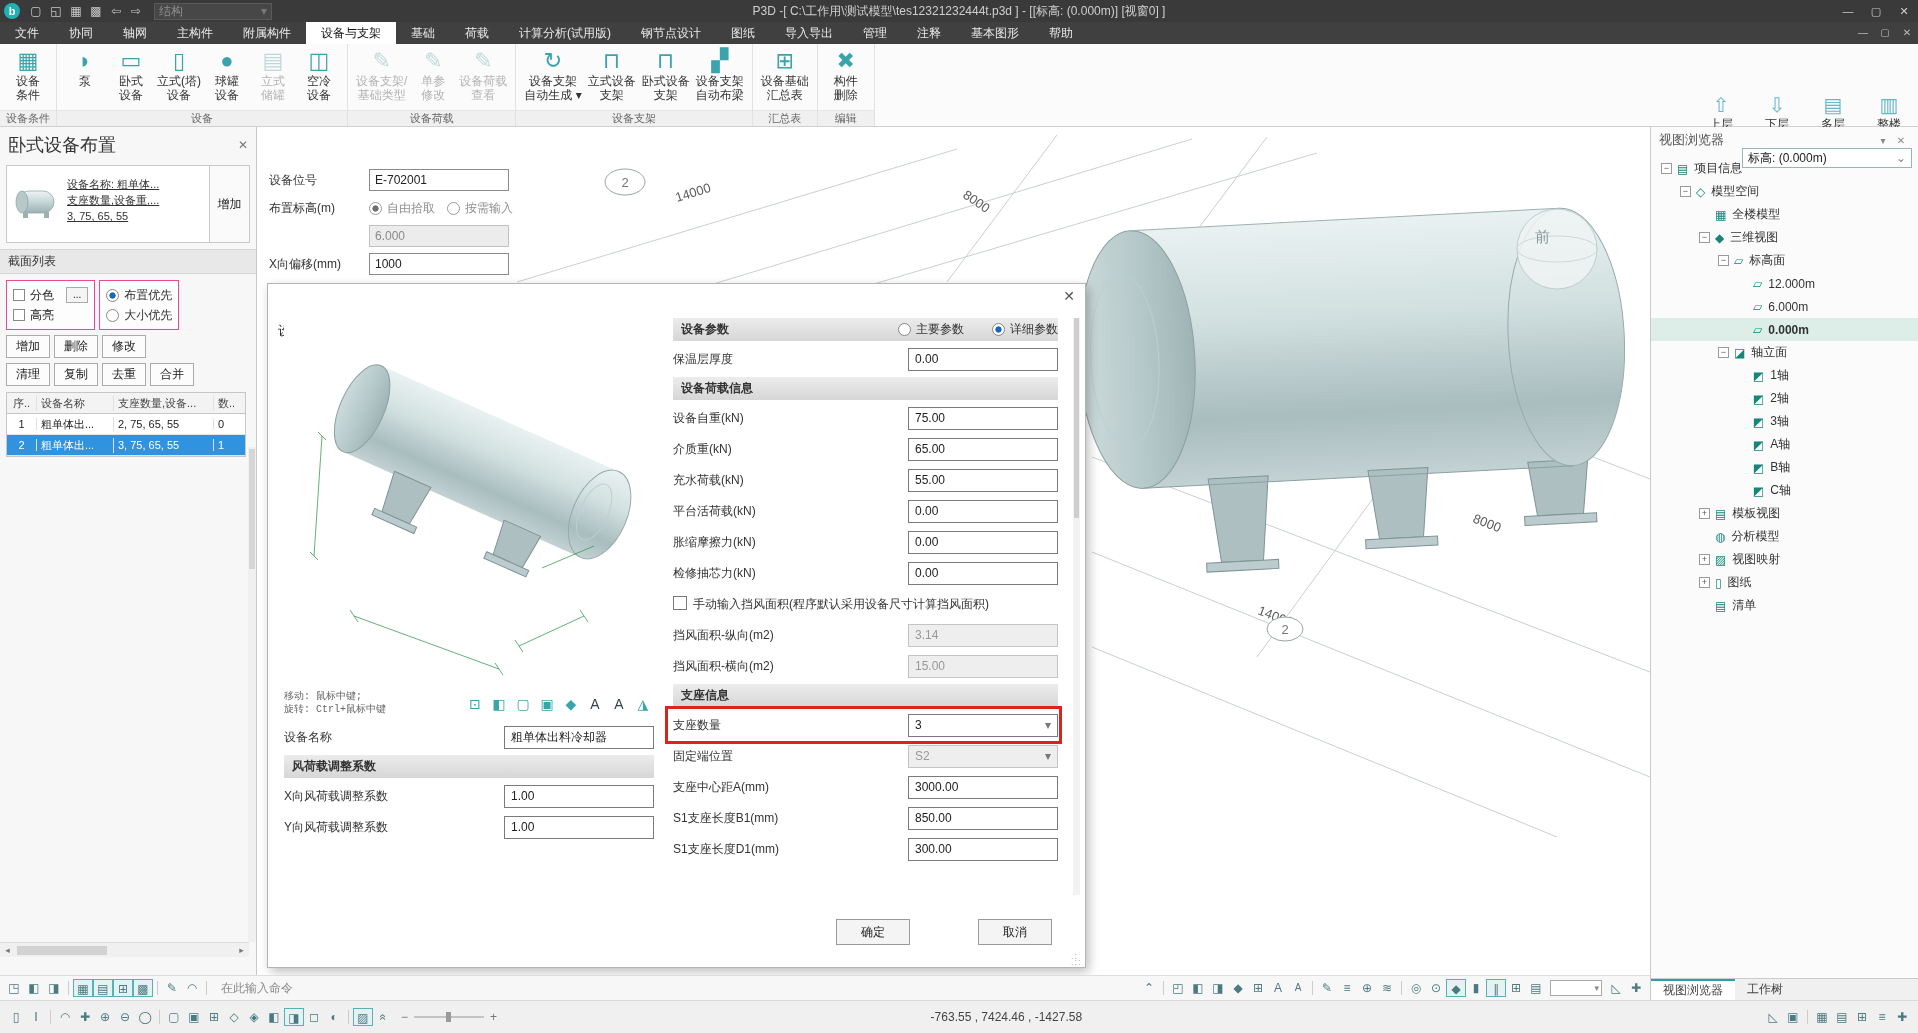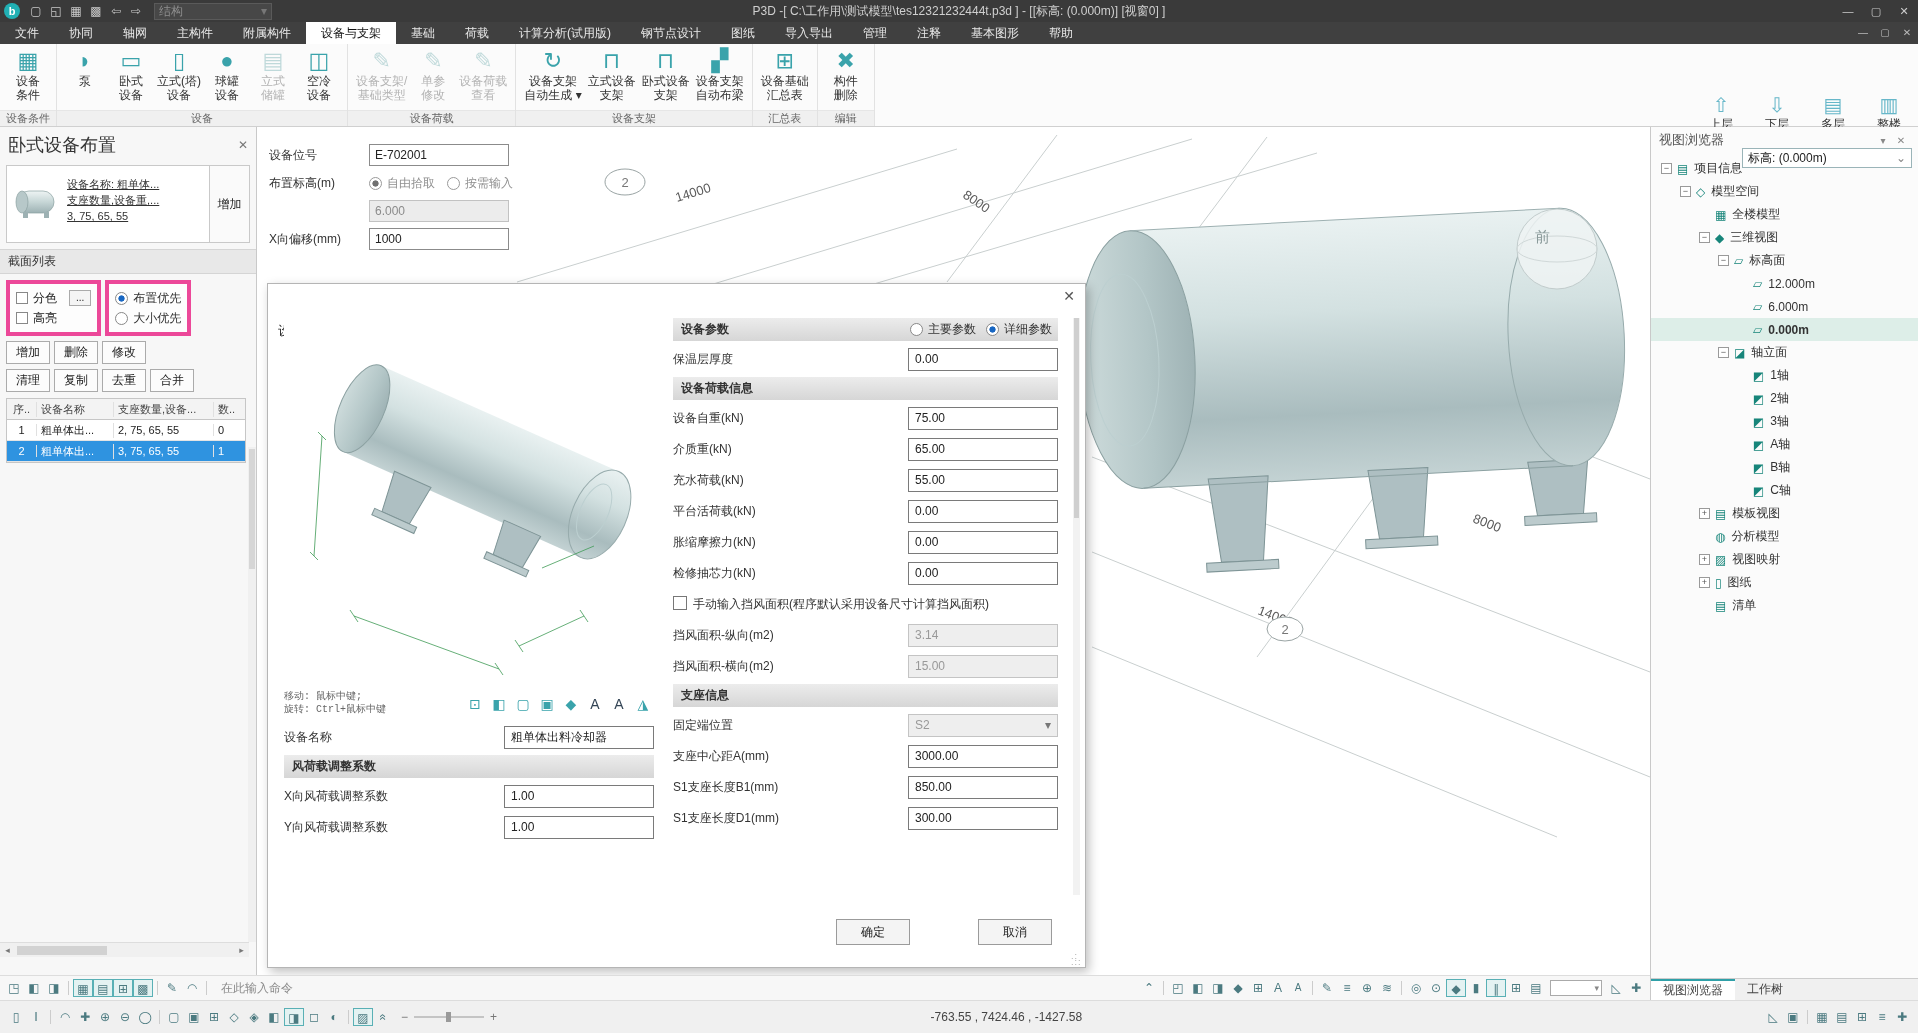--- a/index.html
+++ b/index.html
@@ -52,21 +52,21 @@
   .lp-title{display:flex;align-items:center;padding:6px 8px 4px 8px;font-size:18px;color:#333;}
   .lp-title .x{margin-left:auto;color:#777;font-size:12px;}
   .card{margin:4px 6px;background:#fff;border:1px solid #c9c9c9;display:flex;height:78px;}
   .card-thumb{width:58px;display:flex;align-items:center;justify-content:center;}
   .card-text{flex:1;font-size:11px;line-height:16px;padding:10px 2px;color:#333;text-decoration:underline;}
   .card-add{width:40px;border-left:1px solid #c9c9c9;display:flex;align-items:center;
             justify-content:center;background:#fafafa;}
   .lp-section{background:#e8e8e8;border-top:1px solid #d5d5d5;border-bottom:1px solid #d5d5d5;
               padding:3px 8px;font-size:12px;color:#333;margin-top:6px;}
   .opt-wrap{display:flex;gap:4px;margin:6px 6px 4px 6px;}
-  .opt-box{border:4px solid #ec4899;background:#fdfdfd;padding:4px 6px;font-size:12px;}
+  .opt-box{border:1px solid #ec4899;background:#fdfdfd;padding:4px 6px;font-size:12px;}
   .opt-box .oline{display:flex;align-items:center;height:20px;}
   .chk{display:inline-block;width:12px;height:12px;border:1px solid #888;background:#fff;margin-right:5px;}
   .dots-btn{border:1px solid #aaa;background:#f4f4f4;font-size:10px;padding:0 6px;margin-left:12px;height:16px;line-height:14px;}
   .radio{display:flex;align-items:center;color:#333;}
   .radio::before{content:"";width:11px;height:11px;border:1px solid #888;border-radius:50%;
                  background:#fff;margin-right:5px;flex:0 0 auto;}
   .radio.sel::before{background:radial-gradient(circle,#1766c2 0 36%,#fff 44%);}
   .radio.gray::before{border-color:#9a9a9a;}
   .radio.gray.sel::before{background:radial-gradient(circle,#707070 0 36%,#fff 44%);}
   .radio.gray{color:#8f8f8f;}
@@ -85,21 +85,21 @@
               border-top:1px solid #ddd;display:flex;align-items:center;}
   .lp-hscroll .arr{width:15px;text-align:center;font-size:9px;color:#777;}
   .lp-hscroll .track{flex:1;height:11px;background:#f0f0f0;position:relative;}
   .lp-hscroll .thumb{position:absolute;left:2px;top:1px;width:90px;height:9px;background:#d2d2d2;}
   .lp-vscroll{position:absolute;right:0;top:320px;bottom:33px;width:8px;background:#f0f0f0;}
   .lp-vscroll .thumb{position:absolute;top:2px;left:1px;width:6px;height:120px;background:#d6d6d6;}
 
   
   .center{position:absolute;left:257px;top:127px;width:1393px;height:848px;background:#fff;overflow:hidden;}
   .vpsvg{position:absolute;left:0;top:0;}
-  .form{position:absolute;left:12px;top:15px;width:250px;z-index:2;}
+  .form{position:absolute;left:12px;top:40px;width:250px;z-index:2;}
   .frow{display:flex;align-items:center;height:26px;margin-bottom:2px;}
   .frow .flabel{width:100px;color:#333;}
   .ival{width:140px;height:22px;border:1px solid #8b8b8b;background:#fff;padding:0 5px;line-height:20px;}
   .ival.dis{background:#ececec;color:#8b8b8b;border-color:#c2c2c2;}
   .fradios{display:flex;gap:12px;width:150px;}
 
   
   .dialog{position:absolute;left:10px;top:156px;width:819px;height:685px;background:#fff;
           border:1px solid #b5b5b5;box-shadow:3px 4px 10px rgba(0,0,0,.25);z-index:5;}
   .dlg-title{position:absolute;left:10px;top:6px;font-size:13px;color:#222;margin-top:32px;}
@@ -119,21 +119,21 @@
               line-height:21px;font-size:12px;flex:0 0 auto;}
   .drow.section{background:linear-gradient(#ececec,#d6d6d6);height:23px;font-weight:bold;padding-left:8px;}
   .drow.select .dval::after{content:"▾";float:right;color:#777;}
   .drow.disabled .dval{background:#eee;color:#999;border-color:#c4c4c4;}
   .drow.check .dlabel::before{content:"";display:inline-block;width:12px;height:12px;border:1px solid #777;
         background:#fff;margin-right:6px;vertical-align:-2px;font-size:10px;line-height:12px;text-align:center;color:#556;}
   .drow.check.checked .dlabel::before{content:"✓";background:#dfe5e5;border-color:#b5bcbc;}
   .drow.check.disabled .dlabel{color:#a6a6a6;}
   .drow.redbox::after{content:"";position:absolute;left:-8px;right:-4px;top:-6px;bottom:-6px;
         border:3px solid #d9261c;pointer-events:none;}
-  .params .pradios{display:flex;gap:10px;font-weight:normal;margin-right:6px;}
+  .params .pradios{display:flex;gap:28px;font-weight:normal;}
   .dlg-buttons{position:absolute;bottom:22px;left:540px;display:flex;gap:68px;padding-left:28px;}
   .dbtn{width:74px;height:26px;border:1px solid #9b9b9b;background:#f4f4f4;text-align:center;line-height:24px;}
   .dlg-scroll{position:absolute;right:5px;top:34px;bottom:72px;width:7px;background:#f2f2f2;}
   .dlg-scroll .thumb{position:absolute;top:0;left:1px;width:5px;height:200px;background:#cfcfcf;}
   .dlg-grip{position:absolute;right:2px;bottom:2px;width:12px;height:12px;color:#aaa;font-size:9px;line-height:6px;letter-spacing:1px;}
 
   
   .vb{position:absolute;left:1650px;top:127px;width:268px;height:873px;background:#fbfbfb;
       border-left:1px solid #c9c9c9;display:flex;flex-direction:column;}
   .vb-head{display:flex;align-items:center;height:26px;padding:0 8px;color:#555;font-size:13px;}
@@ -646,20 +646,24 @@
             <span class="dval">3.14</span>
           </div>
           <div class="drow field disabled">
             <span class="dlabel">挡风面积-横向(m2)</span>
             <span class="dval">15.00</span>
           </div>
           <div class="drow section">
             <span class="dlabel">支座信息</span>
 
           </div>
+          <div class="drow select redbox">
+            <span class="dlabel">支座数量</span>
+            <span class="dval">3</span>
+          </div>
           <div class="drow select disabled">
             <span class="dlabel">固定端位置</span>
             <span class="dval">S2</span>
           </div>
           <div class="drow field">
             <span class="dlabel">支座中心距A(mm)</span>
             <span class="dval">3000.00</span>
           </div>
           <div class="drow field">
             <span class="dlabel">S1支座长度B1(mm)</span>

